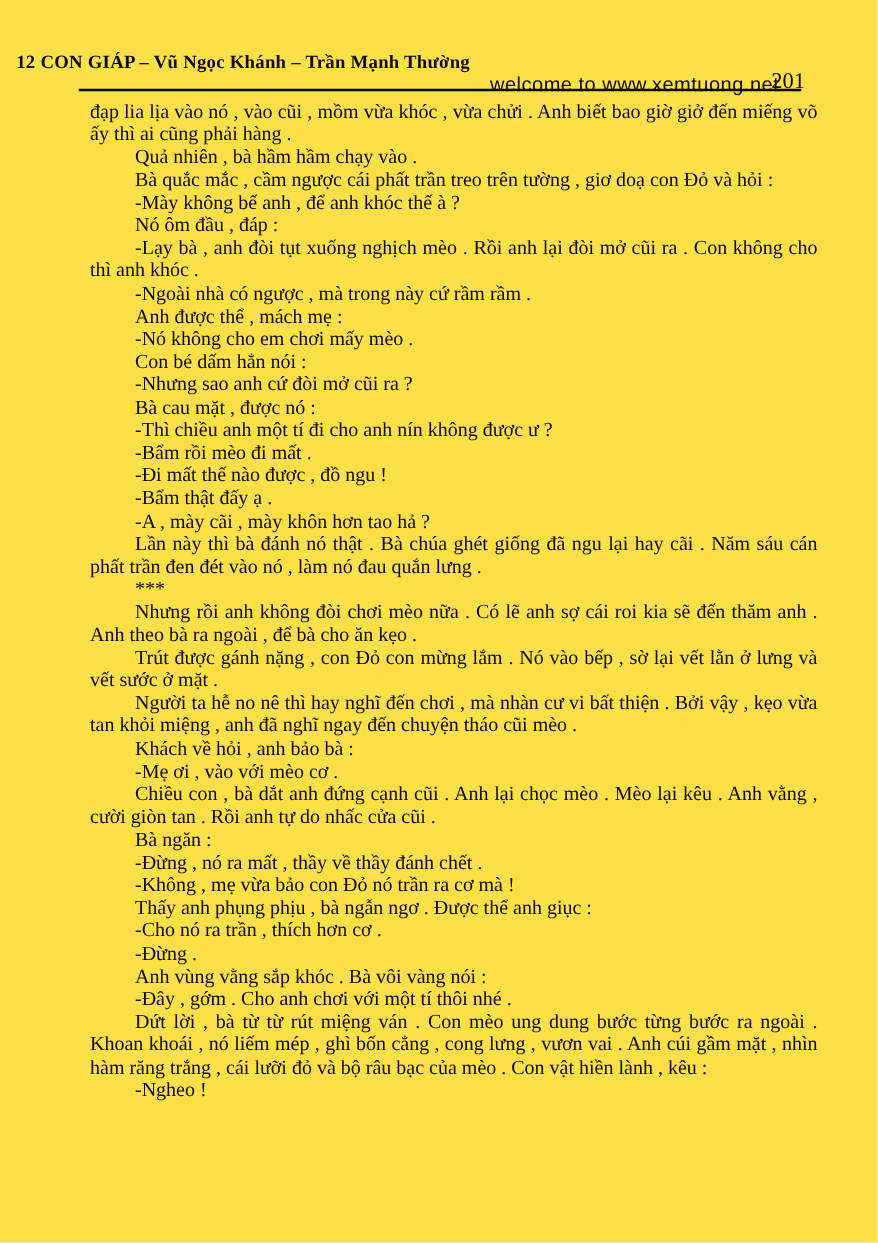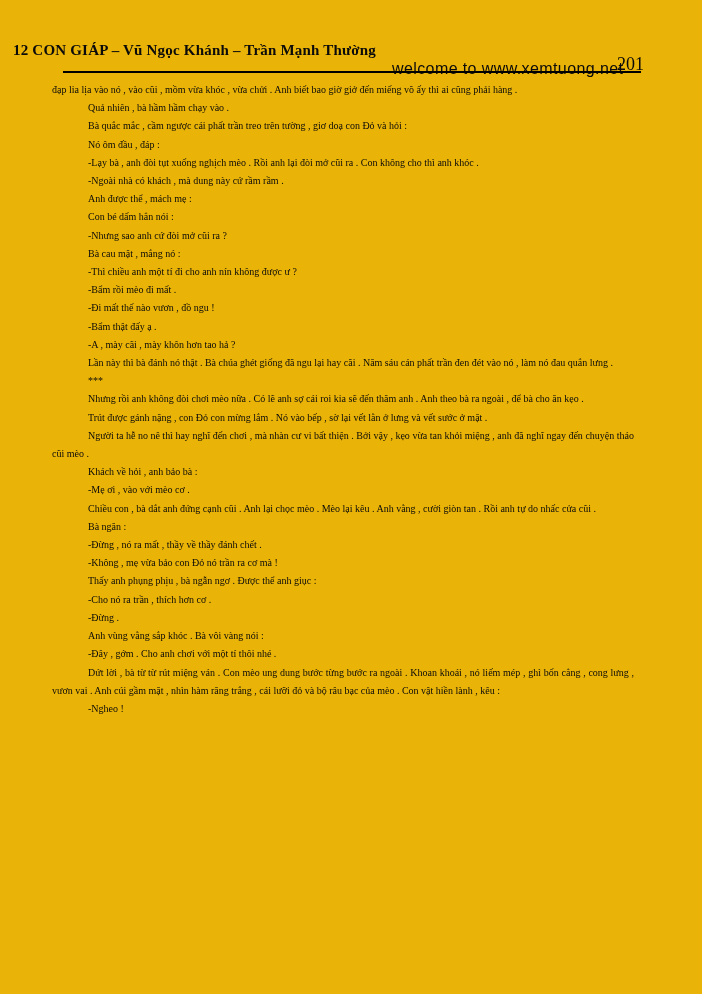--- a/index.html
+++ b/index.html
@@ -4,21 +4,21 @@
 <style>
   html, body {
     margin: 0;
     padding: 0;
     background: #ffffff;
   }
   .page {
     position: relative;
     width: 702px;
     height: 994px;
-    background: #eab308;
+    background: #fde047;
     overflow: hidden;
     font-family: "Liberation Serif", serif;
     color: #0b0b0b;
   }
   
   .header {
     position: absolute;
     top: 42px;
     left: 0;
     width: 702px;
@@ -57,23 +57,23 @@
     top: 71px;
     left: 63px;
     width: 578px;
     height: 0;
     border-top: 2px solid #000000;
   }
   
   .doc {
     position: absolute;
     top: 81px;
-    left: 52px;
+    left: 72px;
     width: 582px;
-    font-size: 10px;
+    font-size: 16px;
     line-height: 18.2px;
     text-align: justify;
   }
   .doc p {
     margin: 0;
     padding: 0;
     text-indent: 36px;
   }
   .doc p.noindent {
     text-indent: 0;
@@ -89,30 +89,32 @@
     <span class="header-link">welcome to www.xemtuong.net</span>
     <span class="page-number">201</span>
   </div>
 
   <div class="header-rule"></div>
 
   <div class="doc">
       <p class="noindent">đạp lia lịa vào nó , vào cũi , mồm vừa khóc , vừa chửi . Anh biết bao giờ giở đến miếng võ ấy thì ai cũng phải hàng .</p>
       <p>Quả nhiên , bà hầm hầm chạy vào .</p>
       <p>Bà quắc mắc , cầm ngược cái phất trần treo trên tường , giơ doạ con Đỏ và hỏi :</p>
+      <p>-Mày không bế anh , để anh khóc thế à ?</p>
       <p>Nó ôm đầu , đáp :</p>
       <p>-Lạy bà , anh đòi tụt xuống nghịch mèo . Rồi anh lại đòi mở cũi ra . Con không cho thì anh khóc .</p>
-      <p>-Ngoài nhà có khách , mà dung này cứ rầm rầm .</p>
+      <p>-Ngoài nhà có ngược , mà trong này cứ rầm rầm .</p>
       <p>Anh được thể , mách mẹ :</p>
+      <p>-Nó không cho em chơi mấy mèo .</p>
       <p>Con bé dấm hẳn nói :</p>
       <p>-Nhưng sao anh cứ đòi mở cũi ra ?</p>
-      <p>Bà cau mặt , mắng nó :</p>
+      <p>Bà cau mặt , được nó :</p>
       <p>-Thì chiều anh một tí đi cho anh nín không được ư ?</p>
       <p>-Bẩm rồi mèo đi mất .</p>
-      <p>-Đi mất thế nào vươn , đồ ngu !</p>
+      <p>-Đi mất thế nào được , đồ ngu !</p>
       <p>-Bẩm thật đấy ạ .</p>
       <p>-A , mày cãi , mày khôn hơn tao hả ?</p>
       <p>Lần này thì bà đánh nó thật . Bà chúa ghét giống đã ngu lại hay cãi . Năm sáu cán phất trần đen đét vào nó , làm nó đau quắn lưng .</p>
       <p>***</p>
       <p>Nhưng rồi anh không đòi chơi mèo nữa . Có lẽ anh sợ cái roi kia sẽ đến thăm anh . Anh theo bà ra ngoài , để bà cho ăn kẹo .</p>
       <p>Trút được gánh nặng , con Đỏ con mừng lắm . Nó vào bếp , sờ lại vết lằn ở lưng và vết sước ở mặt .</p>
       <p>Người ta hễ no nê thì hay nghĩ đến chơi , mà nhàn cư vi bất thiện . Bởi vậy , kẹo vừa tan khỏi miệng , anh đã nghĩ ngay đến chuyện tháo cũi mèo .</p>
       <p>Khách về hỏi , anh bảo bà :</p>
       <p>-Mẹ ơi , vào với mèo cơ .</p>
       <p>Chiều con , bà dắt anh đứng cạnh cũi . Anh lại chọc mèo . Mèo lại kêu . Anh vằng , cười giòn tan . Rồi anh tự do nhấc cửa cũi .</p>

